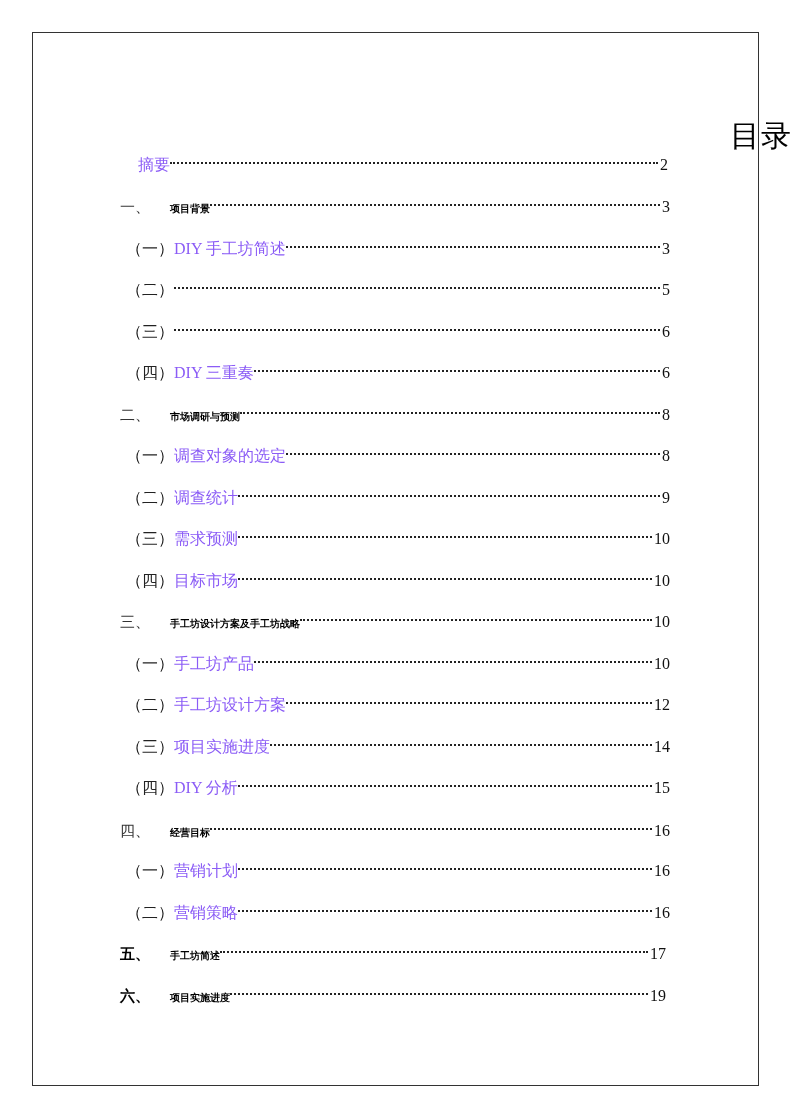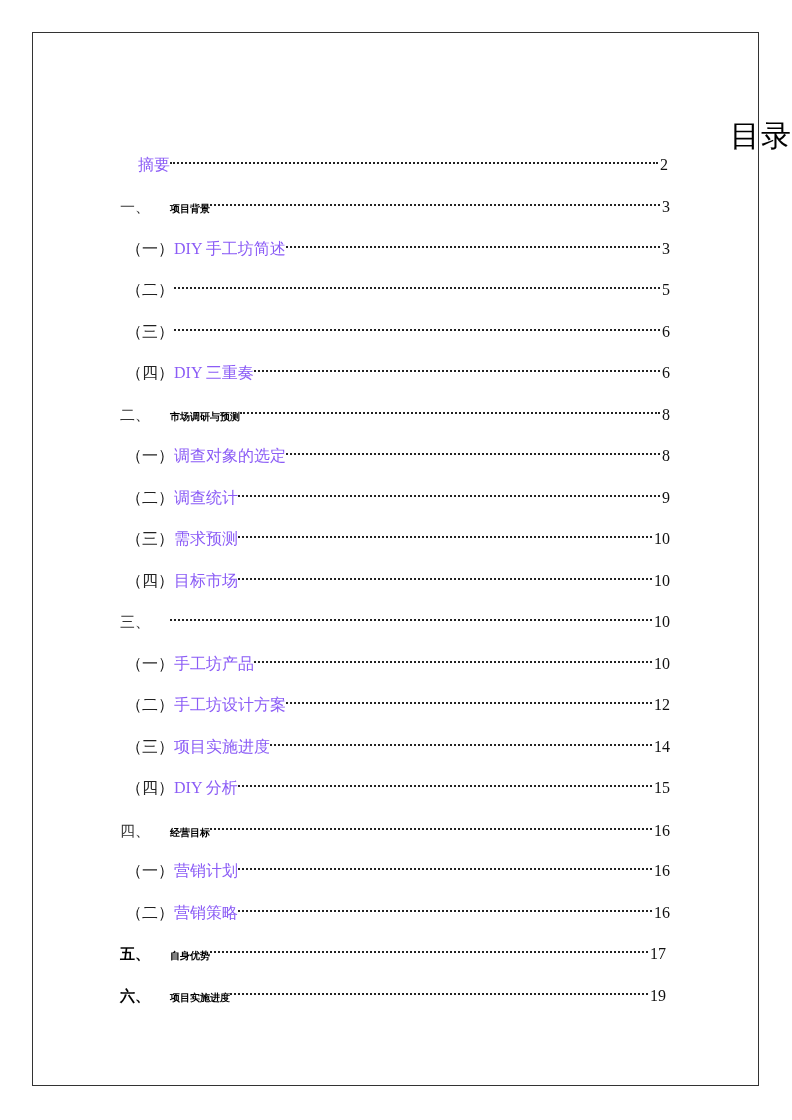--- a/index.html
+++ b/index.html
@@ -174,20 +174,21 @@
 
   <div class="toc-row level2" style="left:126px; width:544px; top:562px;">
     <span class="num">（四）</span>
     <span class="label">目标市场</span>
     <span class="leader"></span>
     <span class="page">10</span>
   </div>
 
   <div class="toc-row level1" style="left:120px; width:550px; top:603px;">
     <span class="num">三、</span>
+    <span class="label">手工坊设计方案及手工坊战略</span>
     <span class="leader"></span>
     <span class="page">10</span>
   </div>
 
   <div class="toc-row level2" style="left:126px; width:544px; top:645px;">
     <span class="num">（一）</span>
     <span class="label">手工坊产品</span>
     <span class="leader"></span>
     <span class="page">10</span>
   </div>
@@ -229,21 +230,21 @@
 
   <div class="toc-row level2" style="left:126px; width:544px; top:894px;">
     <span class="num">（二）</span>
     <span class="label">营销策略</span>
     <span class="leader"></span>
     <span class="page">16</span>
   </div>
 
   <div class="toc-row level1 strong" style="left:120px; width:546px; top:935px;">
     <span class="num">五、</span>
-    <span class="label">自身优势</span>
+    <span class="label">手工坊简述</span>
     <span class="leader"></span>
     <span class="page">17</span>
   </div>
 
   <div class="toc-row level1 strong" style="left:120px; width:546px; top:977px;">
     <span class="num">六、</span>
     <span class="label">项目实施进度</span>
     <span class="leader"></span>
     <span class="page">19</span>
   </div>

